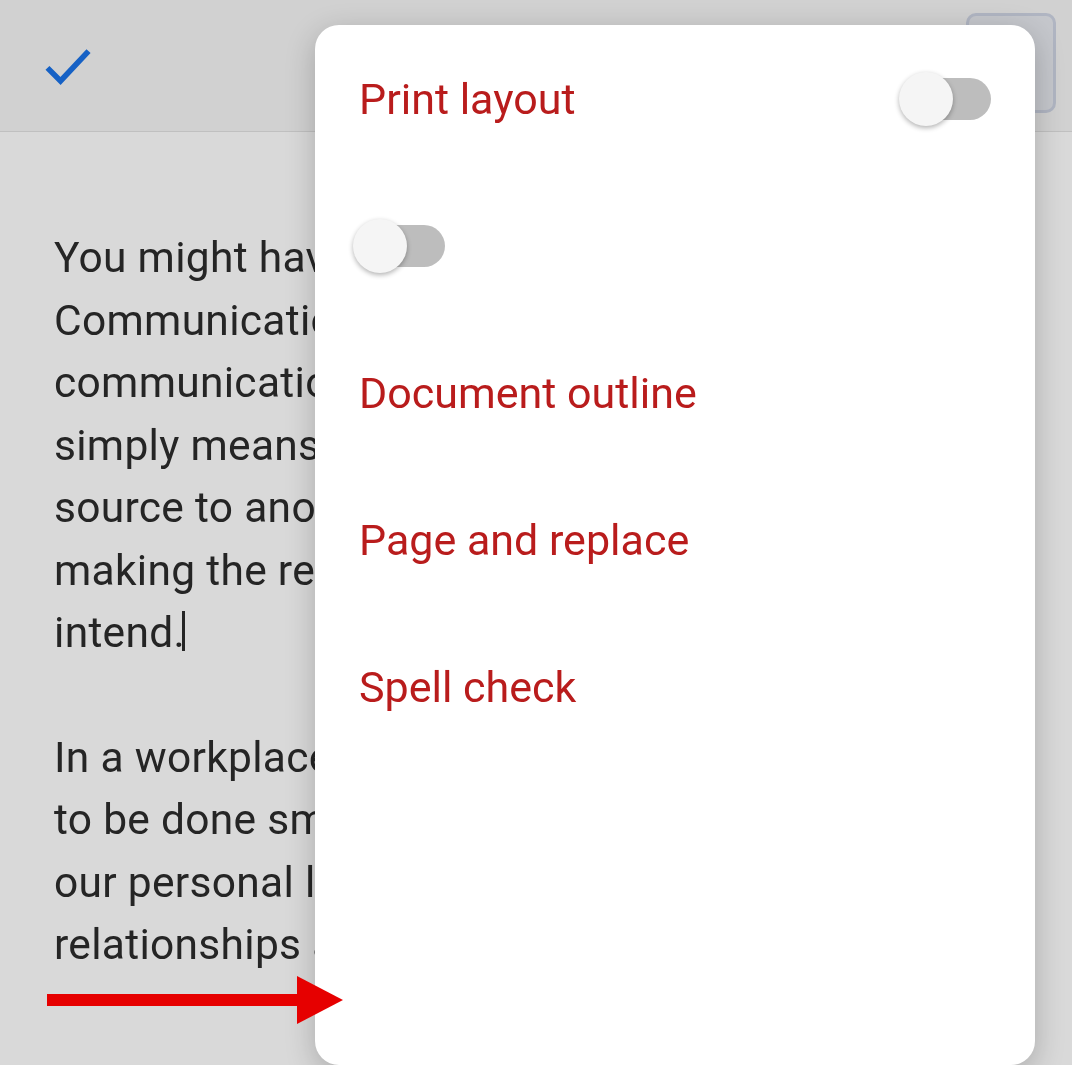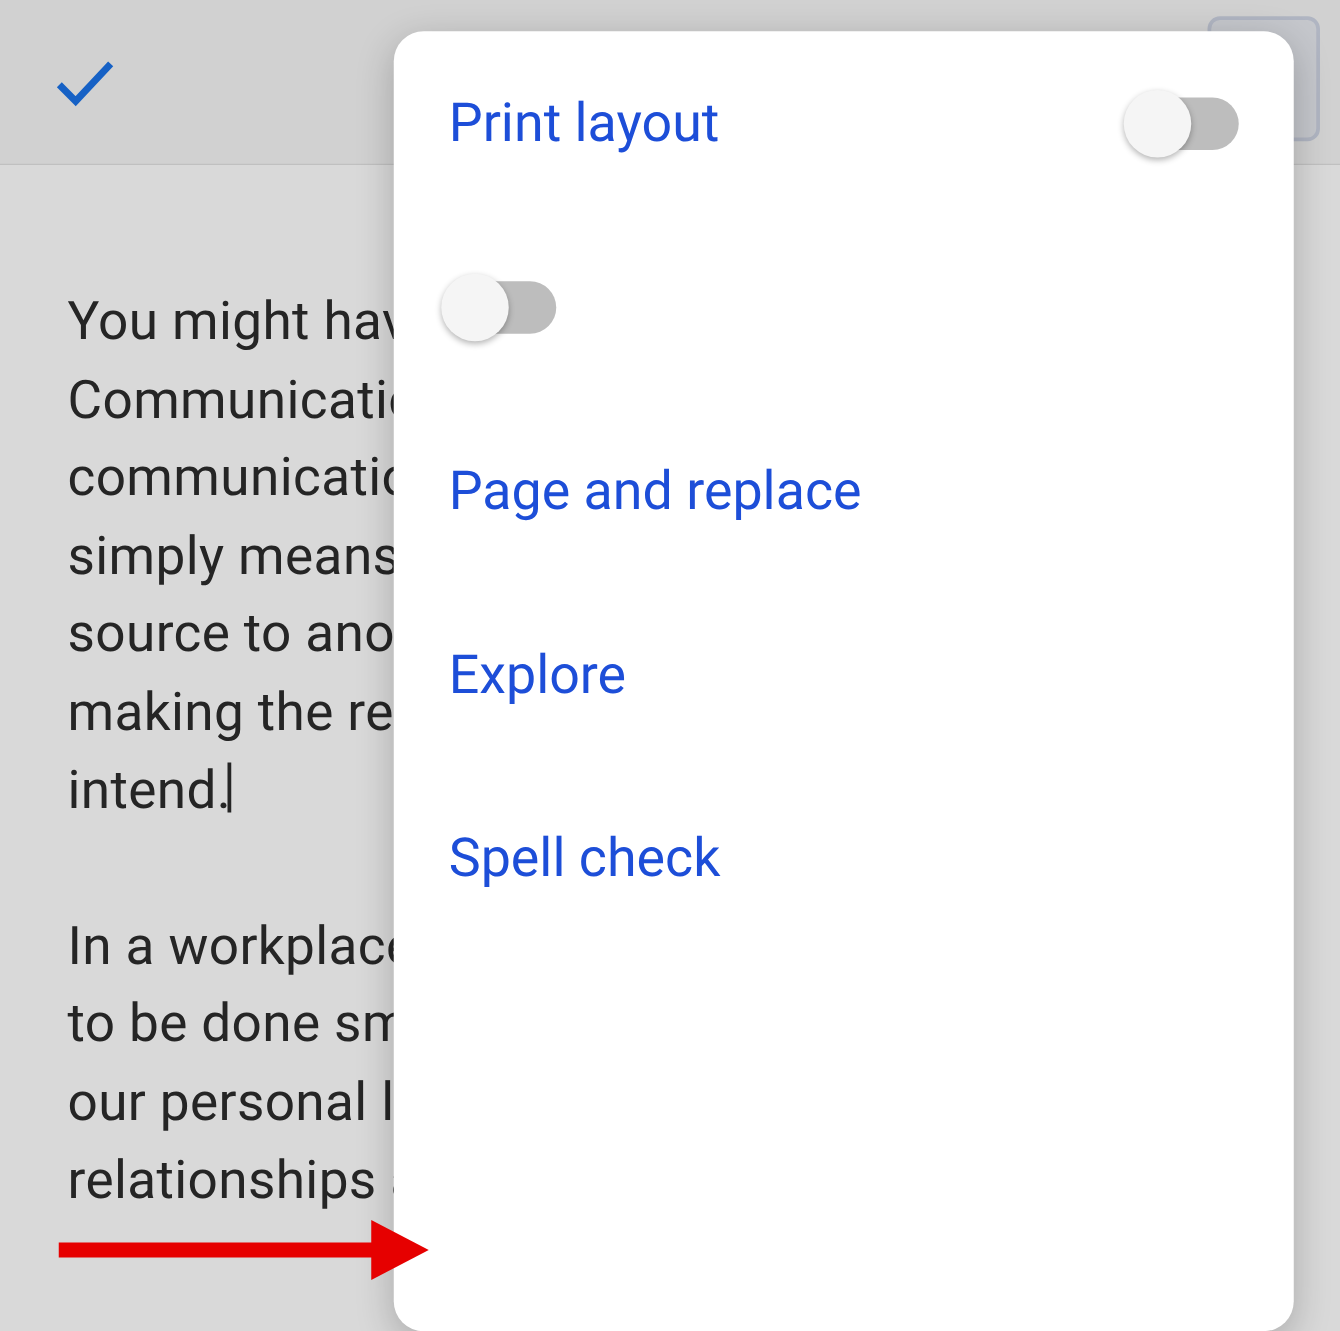--- a/index.html
+++ b/index.html
@@ -5,21 +5,21 @@
   * { box-sizing: border-box; margin: 0; padding: 0; }
   html, body { width: 1072px; height: 1065px; overflow: hidden; font-family: Roboto, "Helvetica Neue", Arial, sans-serif; background: #fff; }
   .scrim { position: absolute; inset: 0; background: rgba(0,0,0,0.15); pointer-events: none; }
   .toolbar { position: absolute; top: 0; left: 0; right: 0; height: 132px; background: #f6f6f6; border-bottom: 1px solid #e2e2e2; display: flex; align-items: center; padding: 0 40px; }
   .check-icon { width: 56px; height: 56px; color: #1a73e8; }
   .check-icon svg { width: 56px; height: 56px; stroke: #1a73e8; stroke-width: 6; fill: none; }
   .doc-body { position: absolute; top: 132px; left: 0; right: 0; bottom: 0; background: #fff; padding: 95px 54px 0 54px; color: #2c2c2c; font-size: 42.5px; line-height: 62.5px; letter-spacing: 0.3px; overflow: hidden; }
   .doc-para { margin-bottom: 62px; }
   .cursor { display: inline-block; width: 3px; height: 40px; background: #2c2c2c; vertical-align: -4px; margin-left: -3px; }
   .menu-panel { position: absolute; top: 25px; left: 315px; width: 720px; height: 1040px; background: #fff; border-radius: 24px; box-shadow: 0 8px 30px rgba(0,0,0,0.22); overflow: hidden; z-index: 5; }
-  .menu-item { display: flex; align-items: center; height: 147px; padding: 16px 44px; font-size: 43px; color: #1d4ed8; font-weight: 400; }
+  .menu-item { display: flex; align-items: center; height: 147px; padding: 16px 44px; font-size: 43px; color: #b91c1c; font-weight: 400; }
   .menu-item .label { flex: 1; }
   .toggle { width: 86px; height: 42px; border-radius: 21px; background: #bdbdbd; position: relative; }
   .toggle-knob { position: absolute; left: -6px; top: -6px; width: 54px; height: 54px; border-radius: 50%; background: #f5f5f5; box-shadow: 0 2px 5px rgba(0,0,0,0.3); }
   .arrow { position: absolute; left: 47px; top: 986px; width: 300px; height: 30px; z-index: 8; pointer-events: none; }
   .arrow-line { position: absolute; left: 0; top: 8px; width: 260px; height: 12px; background: #e60000; }
   .arrow-head { position: absolute; left: 250px; top: -10px; width: 0; height: 0; border-left: 46px solid #e60000; border-top: 24px solid transparent; border-bottom: 24px solid transparent; }
   .toolbar-right-box { position: absolute; top: 13px; right: 16px; width: 90px; height: 100px; background: #e8eaf0; border: 3px solid #cfd5e4; border-radius: 10px; }
 </style>
 </head>
 <body>
@@ -50,24 +50,24 @@
     <span class="toggle">
         <span class="toggle-knob"></span>
       </span>
   </div>
   <div class="menu-item">
     <span class="toggle">
         <span class="toggle-knob"></span>
       </span>
   </div>
   <div class="menu-item">
-    <span class="label">Page and replace</span>
+    <span class="label">Document outline</span>
   </div>
   <div class="menu-item">
-    <span class="label">Explore</span>
+    <span class="label">Page and replace</span>
   </div>
   <div class="menu-item">
     <span class="label">Spell check</span>
   </div>
 </div>
 
 <div class="arrow">
   <div class="arrow-line"></div>
   <div class="arrow-head"></div>
 </div>

